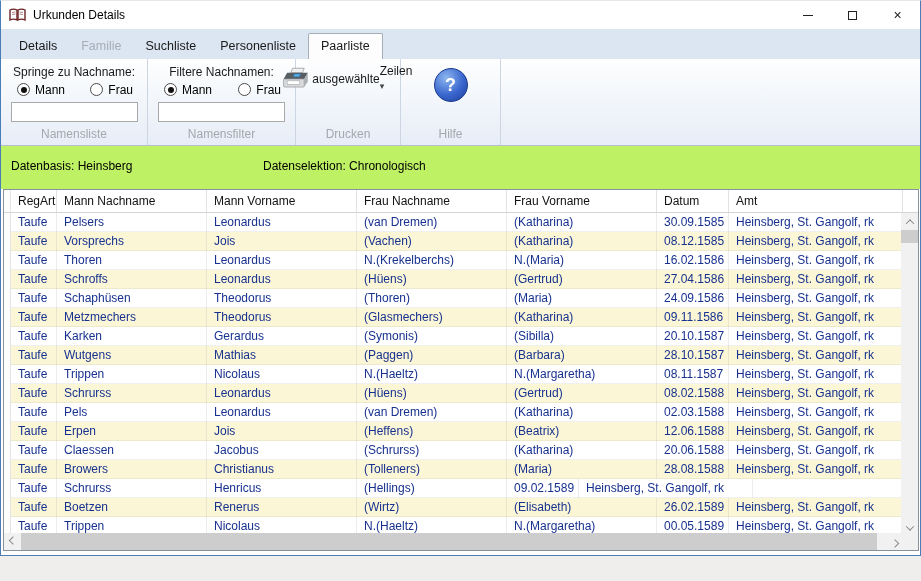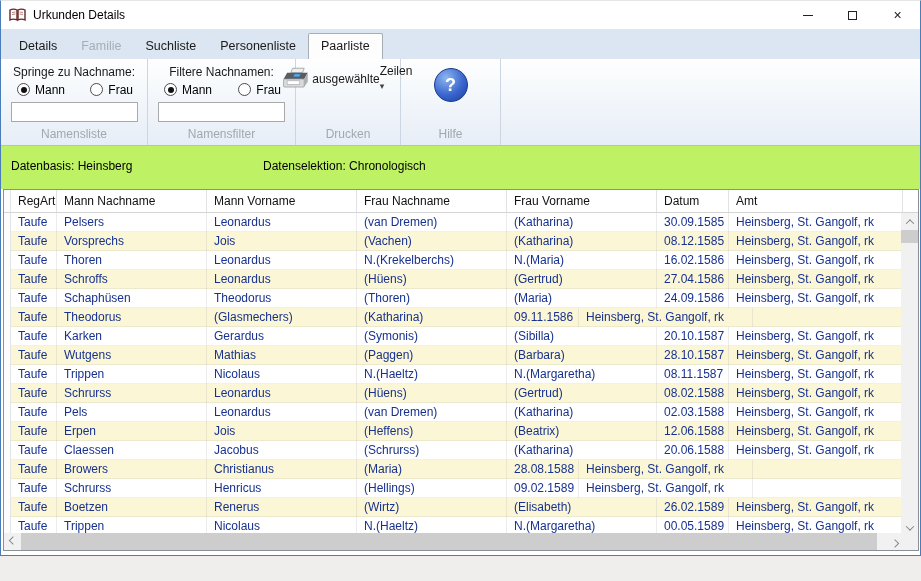--- a/index.html
+++ b/index.html
@@ -247,20 +247,21 @@
           <div class="gcell" style="width: 150px;">Schaphüsen</div>
           <div class="gcell" style="width: 150px;">Theodorus</div>
           <div class="gcell" style="width: 150px;">(Thoren)</div>
           <div class="gcell" style="width: 150px;">(Maria)</div>
           <div class="gcell" style="width: 72px;">24.09.1586</div>
           <div class="gcell" style="width: 174px;">Heinsberg, St. Gangolf, rk</div>
         </div>
         <div class="grow alt">
           <div class="gutter"></div>
           <div class="gcell" style="width: 46px;">Taufe</div>
+          <div class="gcell" style="width: 150px;">Metzmechers</div>
           <div class="gcell" style="width: 150px;">Theodorus</div>
           <div class="gcell" style="width: 150px;">(Glasmechers)</div>
           <div class="gcell" style="width: 150px;">(Katharina)</div>
           <div class="gcell" style="width: 72px;">09.11.1586</div>
           <div class="gcell" style="width: 174px;">Heinsberg, St. Gangolf, rk</div>
         </div>
         <div class="grow">
           <div class="gutter"></div>
           <div class="gcell" style="width: 46px;">Taufe</div>
           <div class="gcell" style="width: 150px;">Karken</div>
@@ -328,20 +329,21 @@
           <div class="gcell" style="width: 150px;">(Schrurss)</div>
           <div class="gcell" style="width: 150px;">(Katharina)</div>
           <div class="gcell" style="width: 72px;">20.06.1588</div>
           <div class="gcell" style="width: 174px;">Heinsberg, St. Gangolf, rk</div>
         </div>
         <div class="grow alt">
           <div class="gutter"></div>
           <div class="gcell" style="width: 46px;">Taufe</div>
           <div class="gcell" style="width: 150px;">Browers</div>
           <div class="gcell" style="width: 150px;">Christianus</div>
+          <div class="gcell" style="width: 150px;">(Tolleners)</div>
           <div class="gcell" style="width: 150px;">(Maria)</div>
           <div class="gcell" style="width: 72px;">28.08.1588</div>
           <div class="gcell" style="width: 174px;">Heinsberg, St. Gangolf, rk</div>
         </div>
         <div class="grow">
           <div class="gutter"></div>
           <div class="gcell" style="width: 46px;">Taufe</div>
           <div class="gcell" style="width: 150px;">Schrurss</div>
           <div class="gcell" style="width: 150px;">Henricus</div>
           <div class="gcell" style="width: 150px;">(Hellings)</div>

